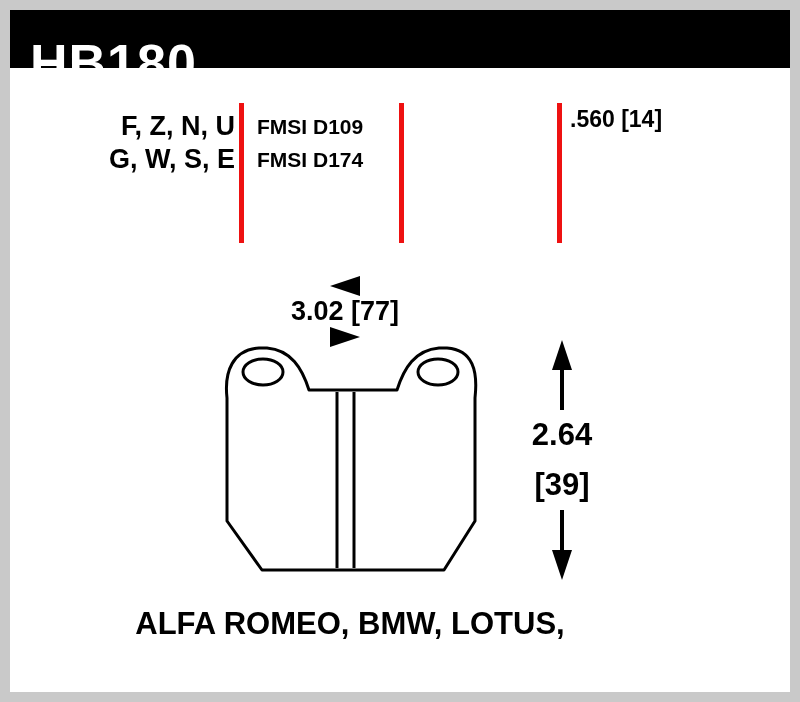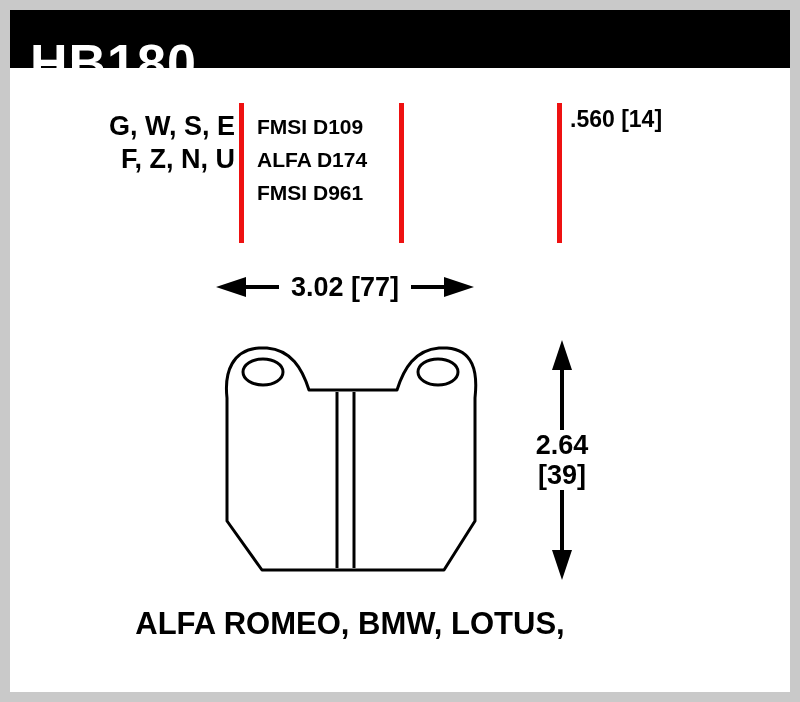--- a/index.html
+++ b/index.html
@@ -43,65 +43,64 @@
     position:absolute; top:93px; height:140px; width:5px;
     background:var(--red,#ee1111);
   }
   .rl1 { left:229px; }
   .rl2 { left:389px; }
   .rl3 { left:547px; }
 
   
   .hdim {
     position:absolute; left:206px; top:266px; width:258px; height:22px;
-    display:flex; align-items:center;
+    display:flex; align-items:center;flex-direction:column;
   }
   .tri-left  { width:0; height:0; border-top:10px solid transparent; border-bottom:10px solid transparent; border-right:30px solid #000; }
   .tri-right { width:0; height:0; border-top:10px solid transparent; border-bottom:10px solid transparent; border-left:30px solid #000; }
   .hline { flex:1; height:4px; background:#000; }
   .hdim .label { font-size:27px; padding:0 12px; white-space:nowrap; }
 
   
   .vdim {
     position:absolute; left:512px; top:330px; width:80px; height:240px;
     display:flex; flex-direction:column; align-items:center;
   }
   .tri-up   { width:0; height:0; border-left:10px solid transparent; border-right:10px solid transparent; border-bottom:30px solid #000; }
   .tri-down { width:0; height:0; border-left:10px solid transparent; border-right:10px solid transparent; border-top:30px solid #000; }
   .vline { width:4px; flex:1; background:#000; }
-  .vdim .label { font-size:27px; line-height:30px; margin:0 0; white-space:nowrap; }
+  .vdim .label { font-size:31px; line-height:30px; margin:10px 0; white-space:nowrap; }
 
   .pad-svg { position:absolute; left:205px; top:325px; }
 
   .apps {
     position:absolute; left:90px; top:596px; width:500px;
     text-align:center; font-size:31px; line-height:35px; white-space:nowrap;
   }
 </style>
 </head>
 <body>
 
 <div class="sheet">
   <div class="inner">
 
     <div class="header">
       <span class="pn">HB180</span>
     </div>
 
     <div class="compounds">
+      <div>F, Z, N, U</div>
       <div>G, W, S, E</div>
-      <div>F, Z, N, U</div>
     </div>
 
     <div class="redline rl1"></div>
 
     <div class="fmsi">
       <div>FMSI D109</div>
-      <div>ALFA D174</div>
-      <div>FMSI D961</div>
+      <div>FMSI D174</div>
     </div>
 
     <div class="redline rl2"></div>
     <div class="redline rl3"></div>
 
     <div class="thickness">.560 [14]</div>
 
     <div class="hdim">
       <div class="tri-left"></div>
       <div class="hline"></div>

